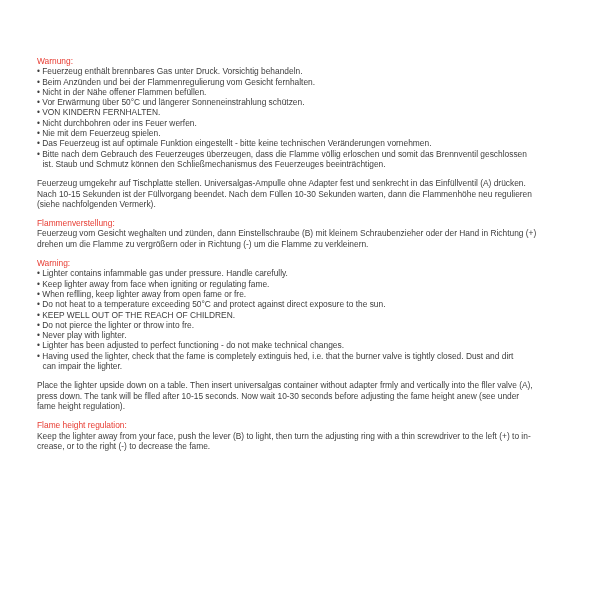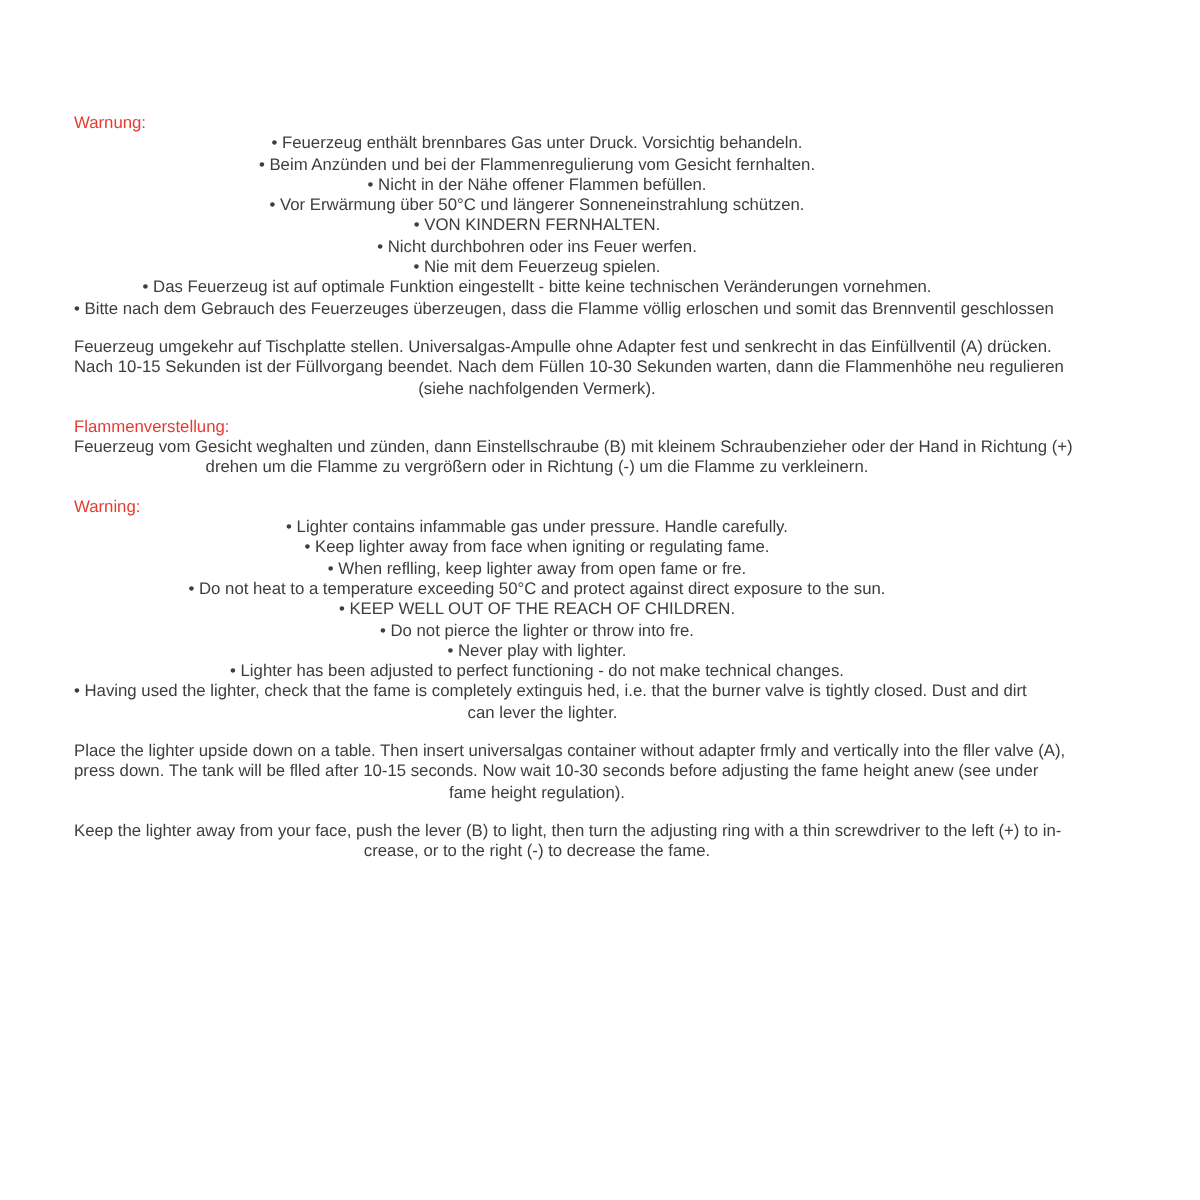--- a/index.html
+++ b/index.html
@@ -28,21 +28,20 @@
     font-size: 8.4px;
     line-height: 10.3px;
     font-weight: 400;
     white-space: pre;
   }
   .line {
     color: #3d3d3d;
     font-size: 8.4px;
     line-height: 10.3px;
     white-space: pre;
-    text-align: center;
   }
   .cont {
     padding-left: 5.5px;
   }
 </style>
 </head>
 <body>
 
 <div class="sheet">
 
@@ -50,20 +49,21 @@
     <p class="heading">Warnung:</p>
     <div class="line">• Feuerzeug enthält brennbares Gas unter Druck. Vorsichtig behandeln.</div>
     <div class="line">• Beim Anzünden und bei der Flammenregulierung vom Gesicht fernhalten.</div>
     <div class="line">• Nicht in der Nähe offener Flammen befüllen.</div>
     <div class="line">• Vor Erwärmung über 50°C und längerer Sonneneinstrahlung schützen.</div>
     <div class="line">• VON KINDERN FERNHALTEN.</div>
     <div class="line">• Nicht durchbohren oder ins Feuer werfen.</div>
     <div class="line">• Nie mit dem Feuerzeug spielen.</div>
     <div class="line">• Das Feuerzeug ist auf optimale Funktion eingestellt - bitte keine technischen Veränderungen vornehmen.</div>
     <div class="line">• Bitte nach dem Gebrauch des Feuerzeuges überzeugen, dass die Flamme völlig erloschen und somit das Brennventil geschlossen</div>
+    <div class="line cont">ist. Staub und Schmutz können den Schließmechanismus des Feuerzeuges beeinträchtigen.</div>
   </div>
 
   <div class="section">
     <div class="line">Feuerzeug umgekehr auf Tischplatte stellen. Universalgas-Ampulle ohne Adapter fest und senkrecht in das Einfüllventil (A) drücken.</div>
     <div class="line">Nach 10-15 Sekunden ist der Füllvorgang beendet. Nach dem Füllen 10-30 Sekunden warten, dann die Flammenhöhe neu regulieren</div>
     <div class="line">(siehe nachfolgenden Vermerk).</div>
   </div>
 
   <div class="section">
     <p class="heading">Flammenverstellung:</p>
@@ -75,27 +75,28 @@
     <p class="heading">Warning:</p>
     <div class="line">• Lighter contains infammable gas under pressure. Handle carefully.</div>
     <div class="line">• Keep lighter away from face when igniting or regulating fame.</div>
     <div class="line">• When reflling, keep lighter away from open fame or fre.</div>
     <div class="line">• Do not heat to a temperature exceeding 50°C and protect against direct exposure to the sun.</div>
     <div class="line">• KEEP WELL OUT OF THE REACH OF CHILDREN.</div>
     <div class="line">• Do not pierce the lighter or throw into fre.</div>
     <div class="line">• Never play with lighter.</div>
     <div class="line">• Lighter has been adjusted to perfect functioning - do not make technical changes.</div>
     <div class="line">• Having used the lighter, check that the fame is completely extinguis hed, i.e. that the burner valve is tightly closed. Dust and dirt</div>
-    <div class="line cont">can lever the lighter.</div>
+    <div class="line cont">can impair the lighter.</div>
   </div>
 
   <div class="section">
     <div class="line">Place the lighter upside down on a table. Then insert universalgas container without adapter frmly and vertically into the fller valve (A),</div>
     <div class="line">press down. The tank will be flled after 10-15 seconds. Now wait 10-30 seconds before adjusting the fame height anew (see under</div>
     <div class="line">fame height regulation).</div>
   </div>
 
   <div class="section">
+    <p class="heading">Flame height regulation:</p>
     <div class="line">Keep the lighter away from your face, push the lever (B) to light, then turn the adjusting ring with a thin screwdriver to the left (+) to in-</div>
     <div class="line">crease, or to the right (-) to decrease the fame.</div>
   </div>
 
 </div>
 
 </body></html>

